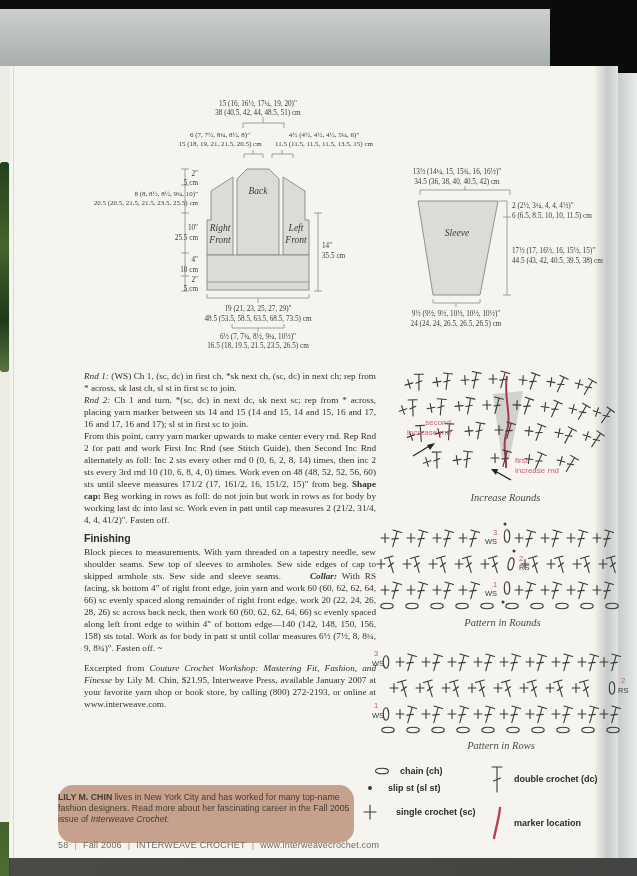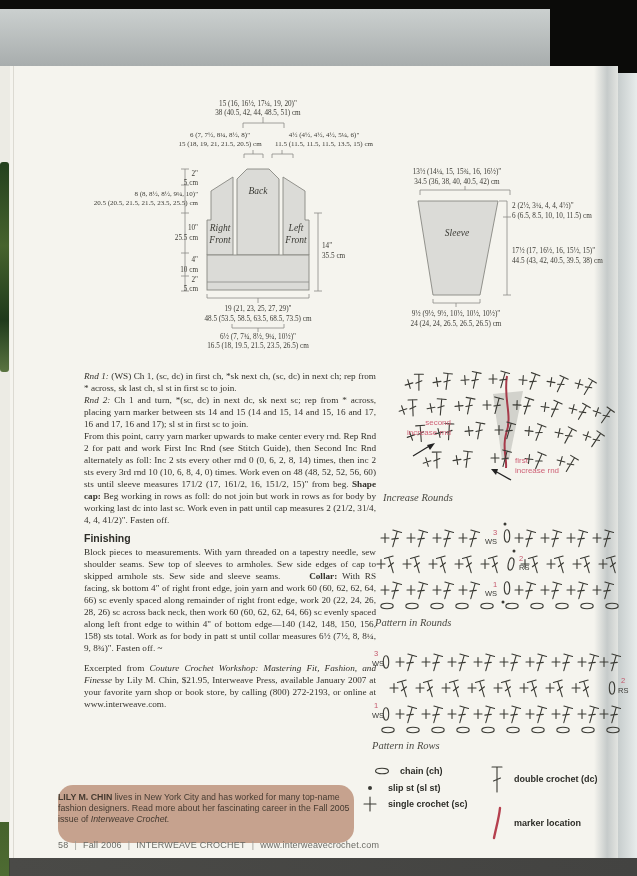--- a/index.html
+++ b/index.html
@@ -26,28 +26,28 @@
   .m72{font-size:7.2px;}
   .piece-label{font-style:italic;font-size:9.5px;fill:#3a3a34;}
   .sline{stroke:#8b8b85;stroke-width:0.8;fill:none;}
   .piece{fill:#dbdbd7;stroke:#888882;stroke-width:0.9;}
   
   .sym{stroke:#3a3a34;stroke-width:1.1;fill:none;stroke-linecap:round;}
   .dotf{fill:#3a3a34;}
   .pinklab{font-family:"Liberation Sans",sans-serif;font-size:8px;fill:#cf6277;}
   .rowlab{font-family:"Liberation Sans",sans-serif;font-size:7.5px;fill:#3b3b37;}
   .rownum{font-family:"Liberation Sans",sans-serif;font-size:7.5px;fill:#c4576b;}
-  .cap{position:absolute;font:italic 10.5px "Liberation Serif",serif;color:#4b4a43;}
+  .cap{position:absolute;text-align:center;font:italic 10.5px "Liberation Serif",serif;color:#4b4a43;}
   
   .instructions{left:84px;top:370px;width:292px;font-size:9.2px;line-height:12px;
       color:#33312b;text-align:justify;}
   .instructions p{margin:0;}
   .ital{font-style:italic;}
   .bld{font-weight:bold;}
-  .bldital{font-weight:bold;margin-left:24px;}
+  .bldital{font-weight:bold;font-style:italic;margin-left:24px;}
   .fin-head{font-family:"Liberation Sans",sans-serif;font-weight:bold;font-size:10.5px;
       color:#2e2d28;margin:6px 0 2px 0 !important;text-align:left;}
   .excerpt{margin-top:8px !important;}
   .endmark{font-weight:bold;letter-spacing:-1px;color:#3a3934;}
   
   .legend-item{position:absolute;display:flex;align-items:center;}
   .legend-label{font-family:"Liberation Sans",sans-serif;font-weight:bold;font-size:9px;color:#2d2d28;margin-left:8px;}
   
   .bio{left:58px;top:785px;width:296px;height:58px;background:#c6a28e;border-radius:15px;
       padding:7px 0;box-sizing:border-box;font-family:"Liberation Sans",sans-serif;
@@ -332,21 +332,21 @@
           <ellipse class="sym" cx="10" cy="5" rx="6.5" ry="2.8"></ellipse>
         </svg>
       <span class="legend-label">chain (ch)</span>
     </div>
     <div class="legend-item" style="left:0;top:19px;justify-content:center;">
       <svg width="20" height="10" viewBox="0 0 20 10">
           <circle class="dotf" cx="10" cy="5" r="2"></circle>
         </svg>
       <span class="legend-label">slip st (sl st)</span>
     </div>
-    <div class="legend-item" style="left:0;top:32px;">
+    <div class="legend-item" style="left:0;top:40px;gap:8px;">
       <svg width="20" height="16" viewBox="0 0 20 16">
           <path class="sym" d="M10,1 V15 M4,8 H16"></path>
         </svg>
       <span class="legend-label">single crochet (sc)</span>
     </div>
     <div class="legend-item" style="left:128px;top:0;">
       <svg width="18" height="30" viewBox="0 0 18 30">
           <path class="sym" d="M9,3 V28 M4,3 H14 M5.5,17 L12.5,14"></path>
         </svg>
       <span class="legend-label">double crochet (dc)</span>

